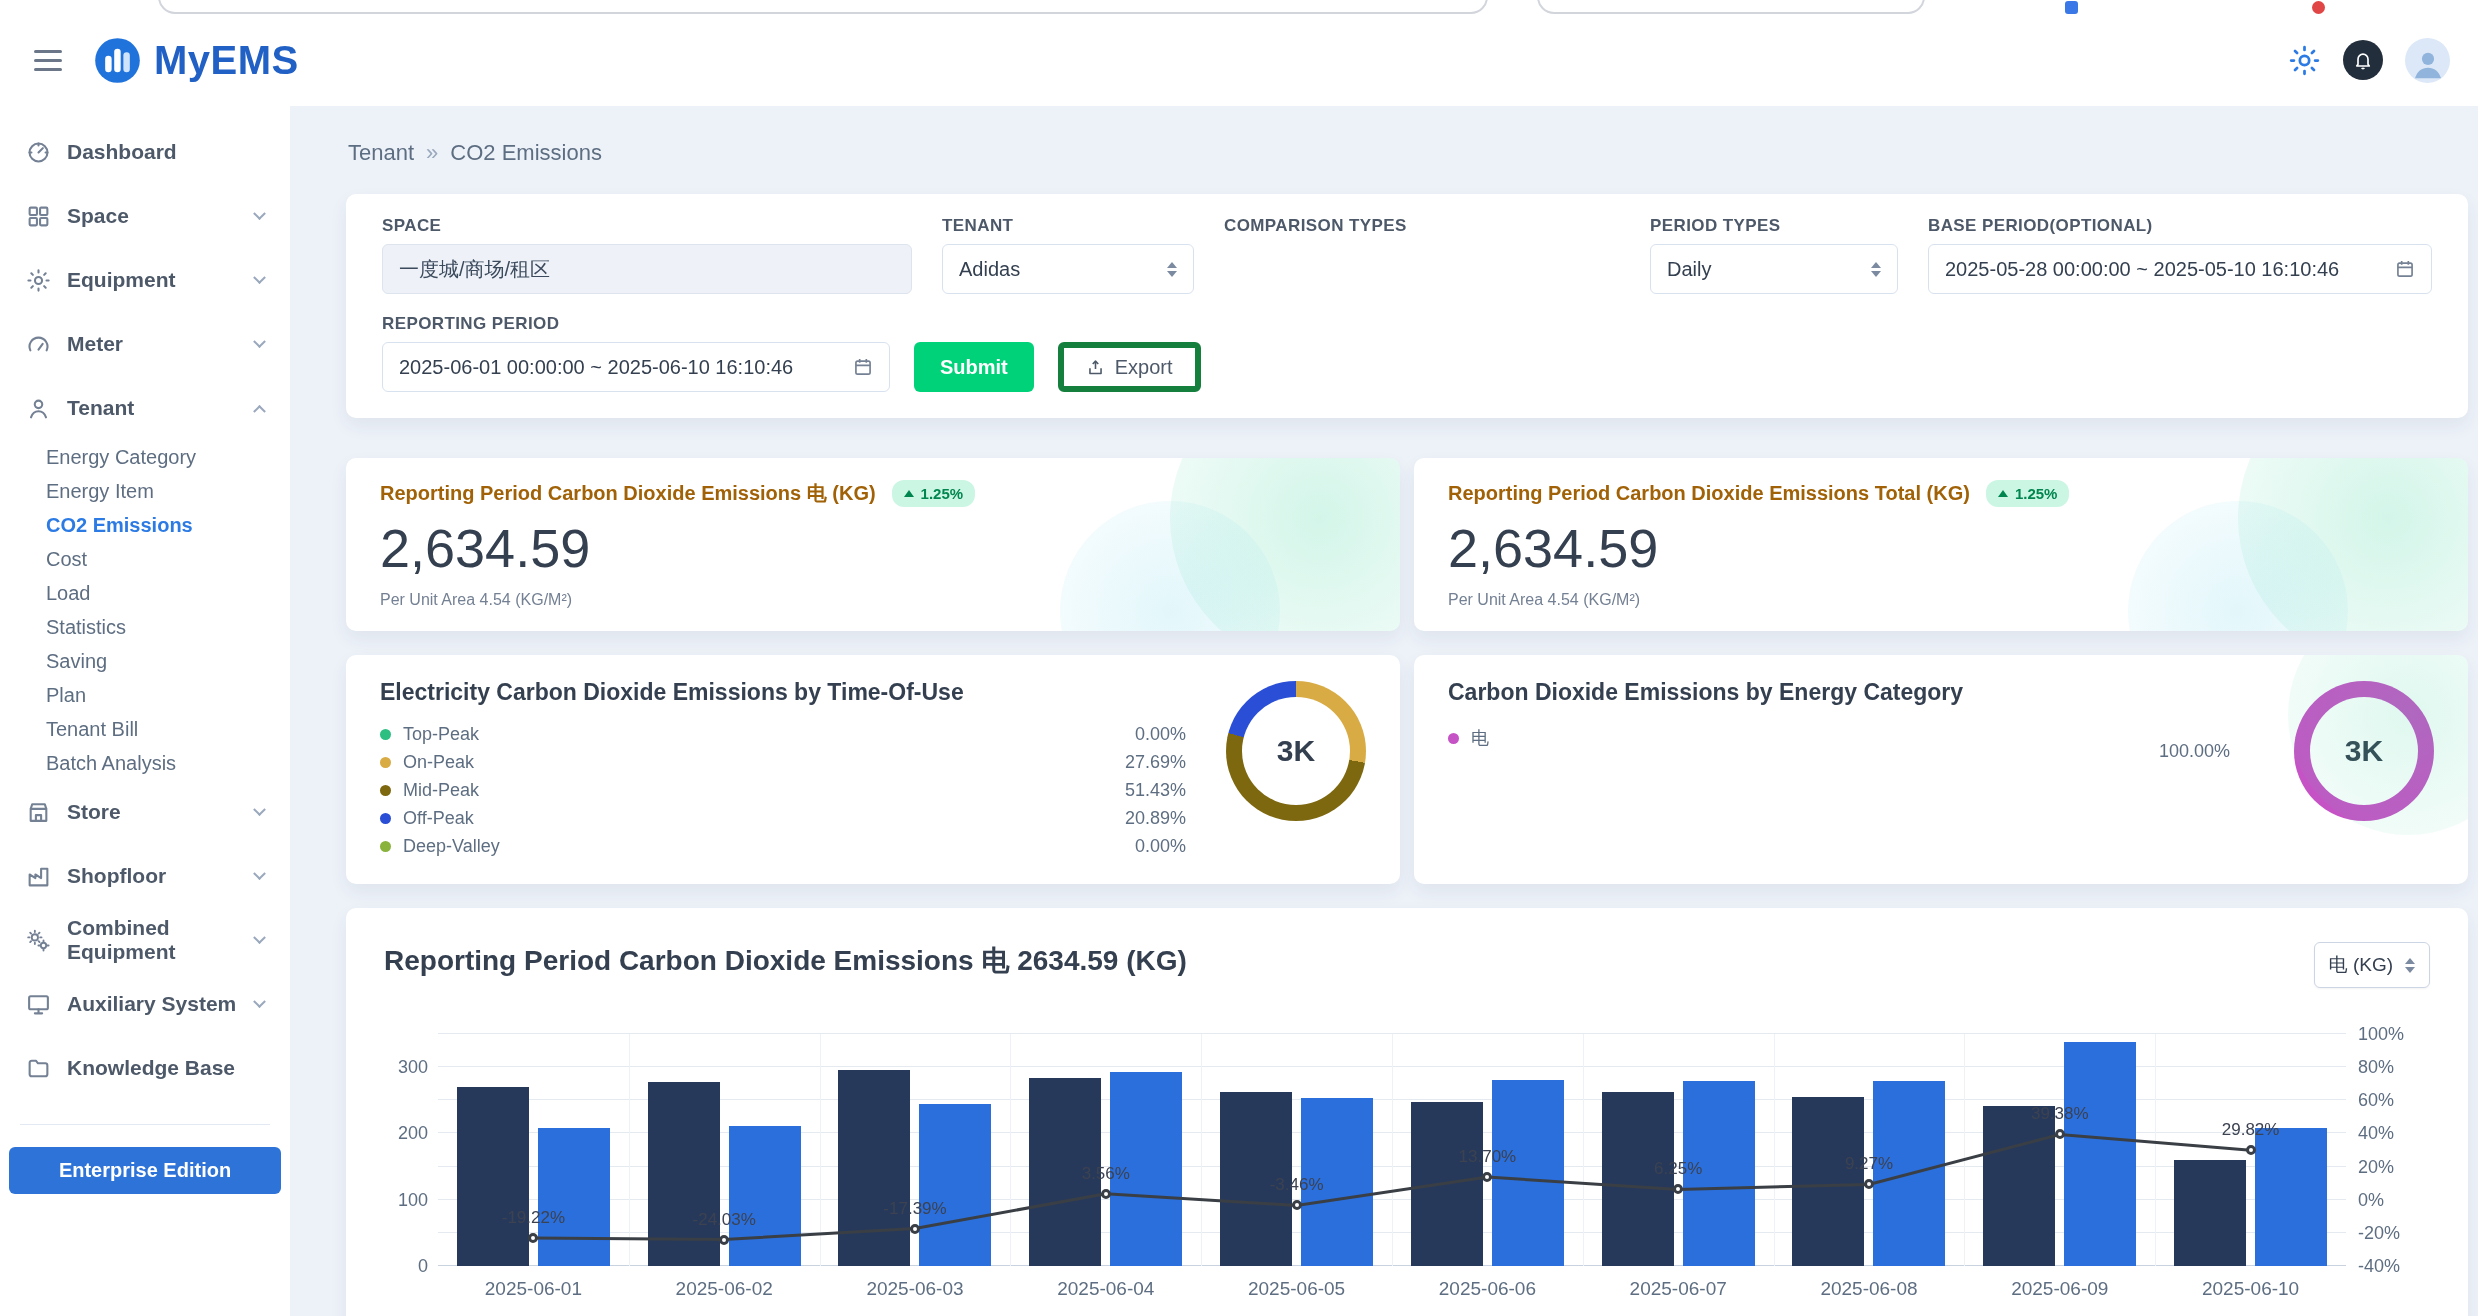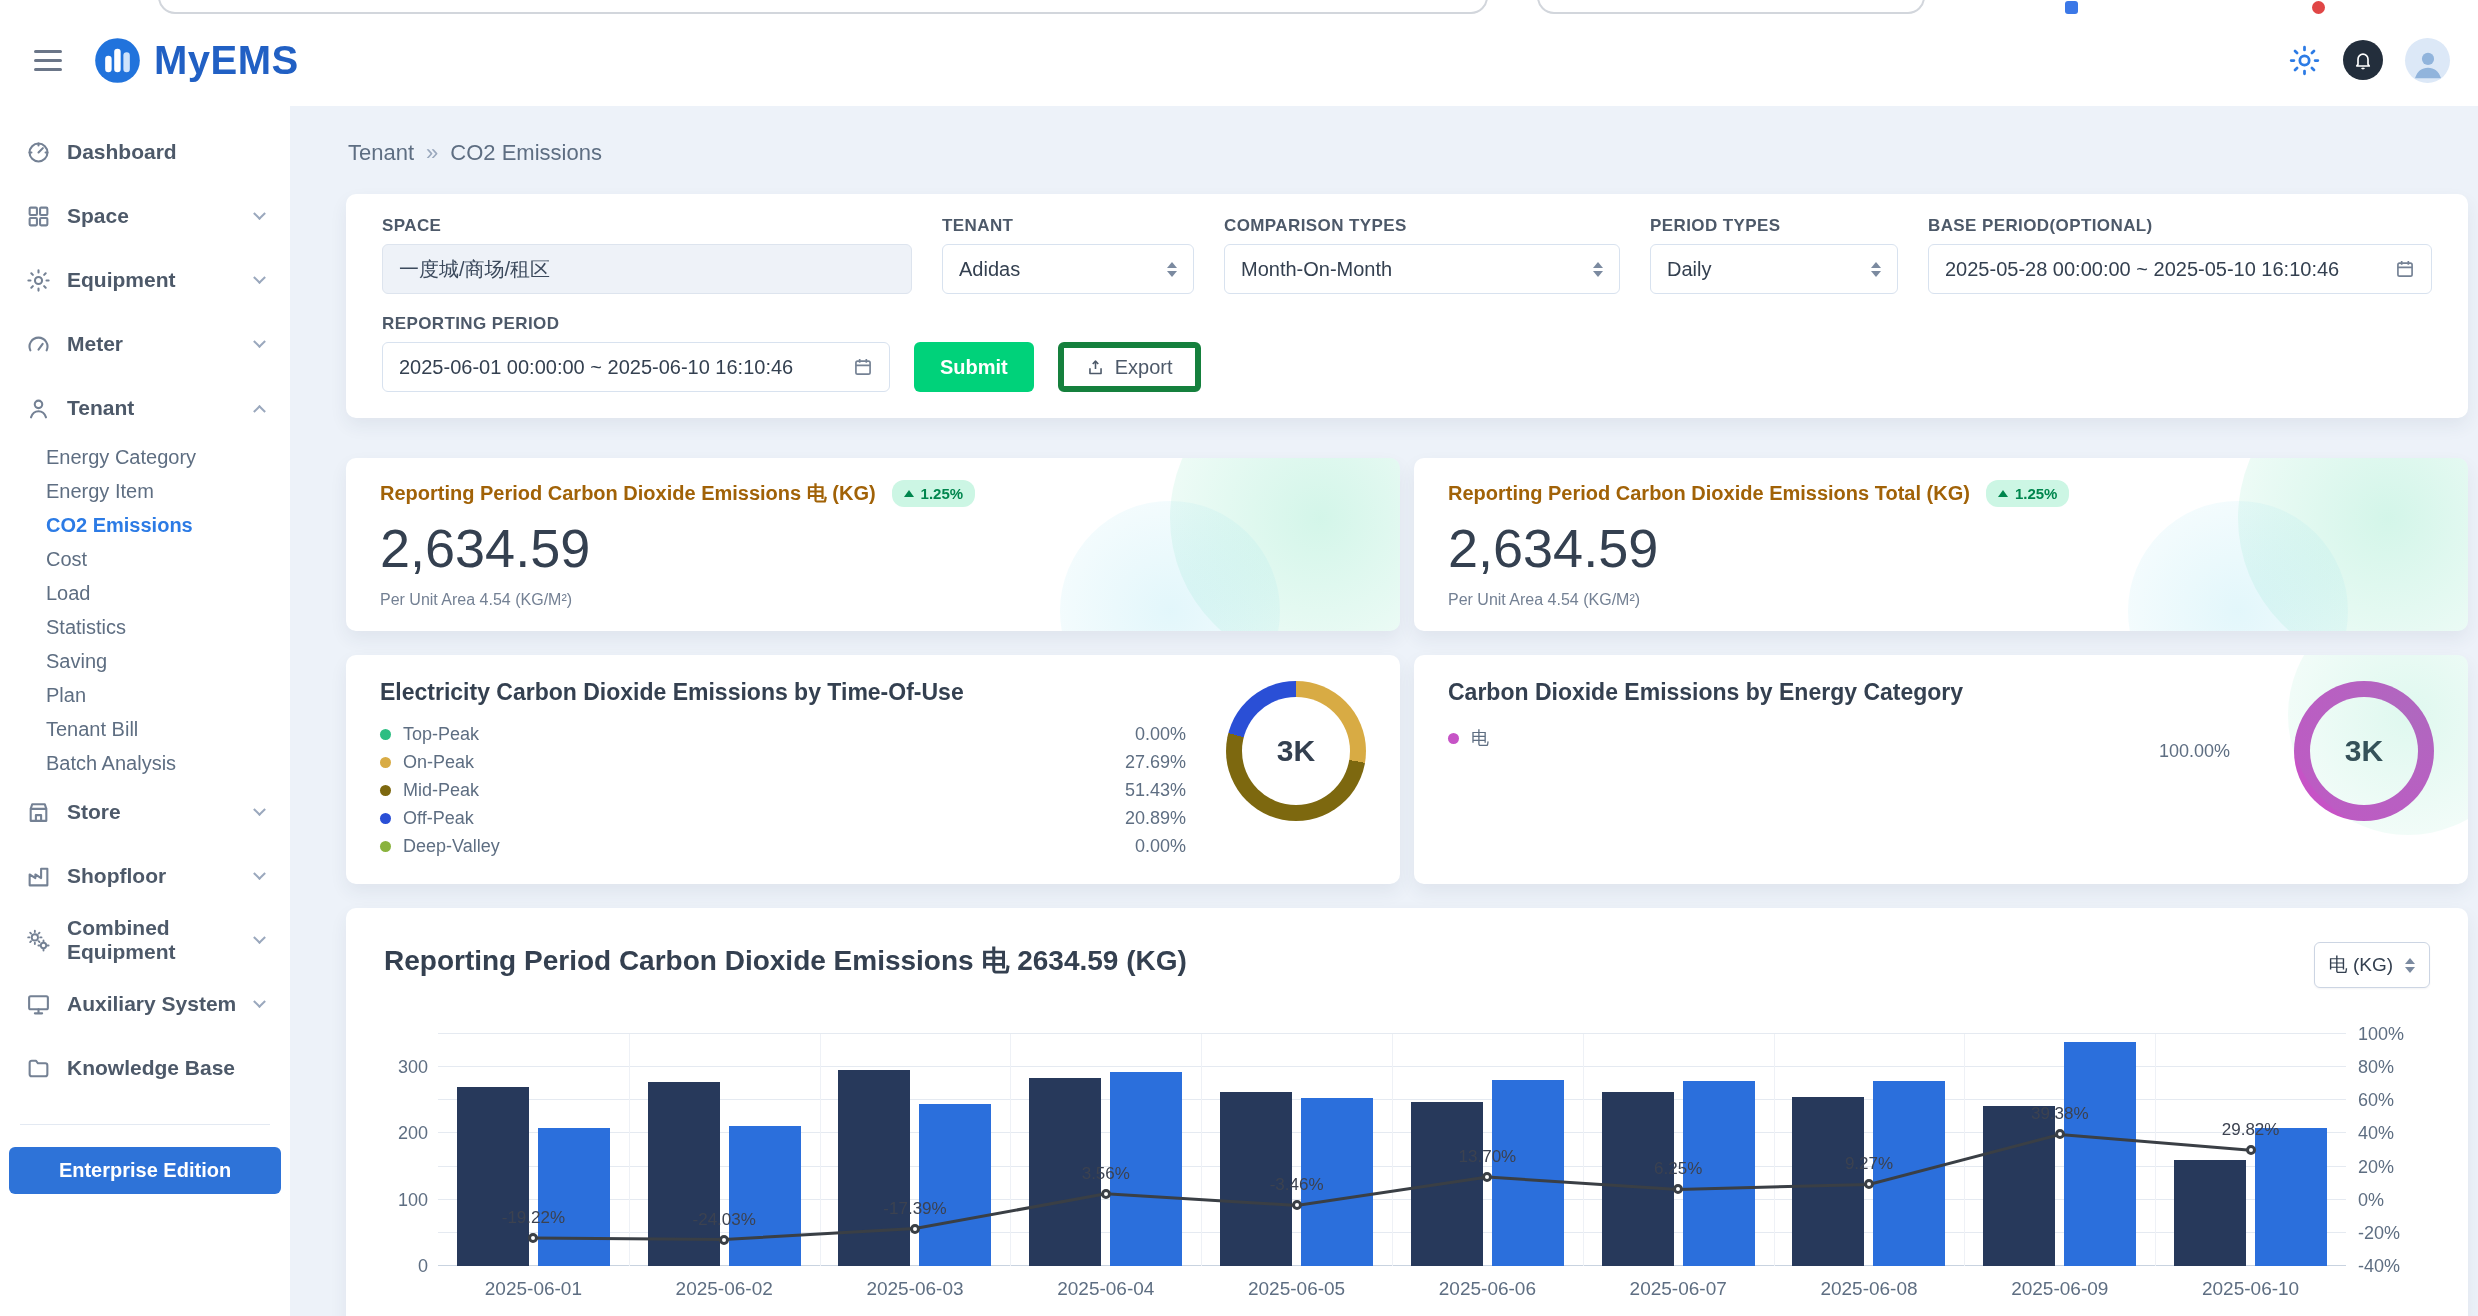--- a/index.html
+++ b/index.html
@@ -321,27 +321,20 @@
           <div class="f-control f-select">
             <span>Adidas</span>
             <span class="updown">
                 <i class="tri up"></i>
                 <i class="tri down"></i>
               </span>
           </div>
         </div>
         <div class="f-field" style="width:396px">
           <label class="f-label">COMPARISON TYPES</label>
-          <div class="f-control f-select">
-            <span>Month-On-Month</span>
-            <span class="updown">
-                <i class="tri up"></i>
-                <i class="tri down"></i>
-              </span>
-          </div>
         </div>
         <div class="f-field" style="width:248px">
           <label class="f-label">PERIOD TYPES</label>
           <div class="f-control f-select">
             <span>Daily</span>
             <span class="updown">
                 <i class="tri up"></i>
                 <i class="tri down"></i>
               </span>
           </div>

